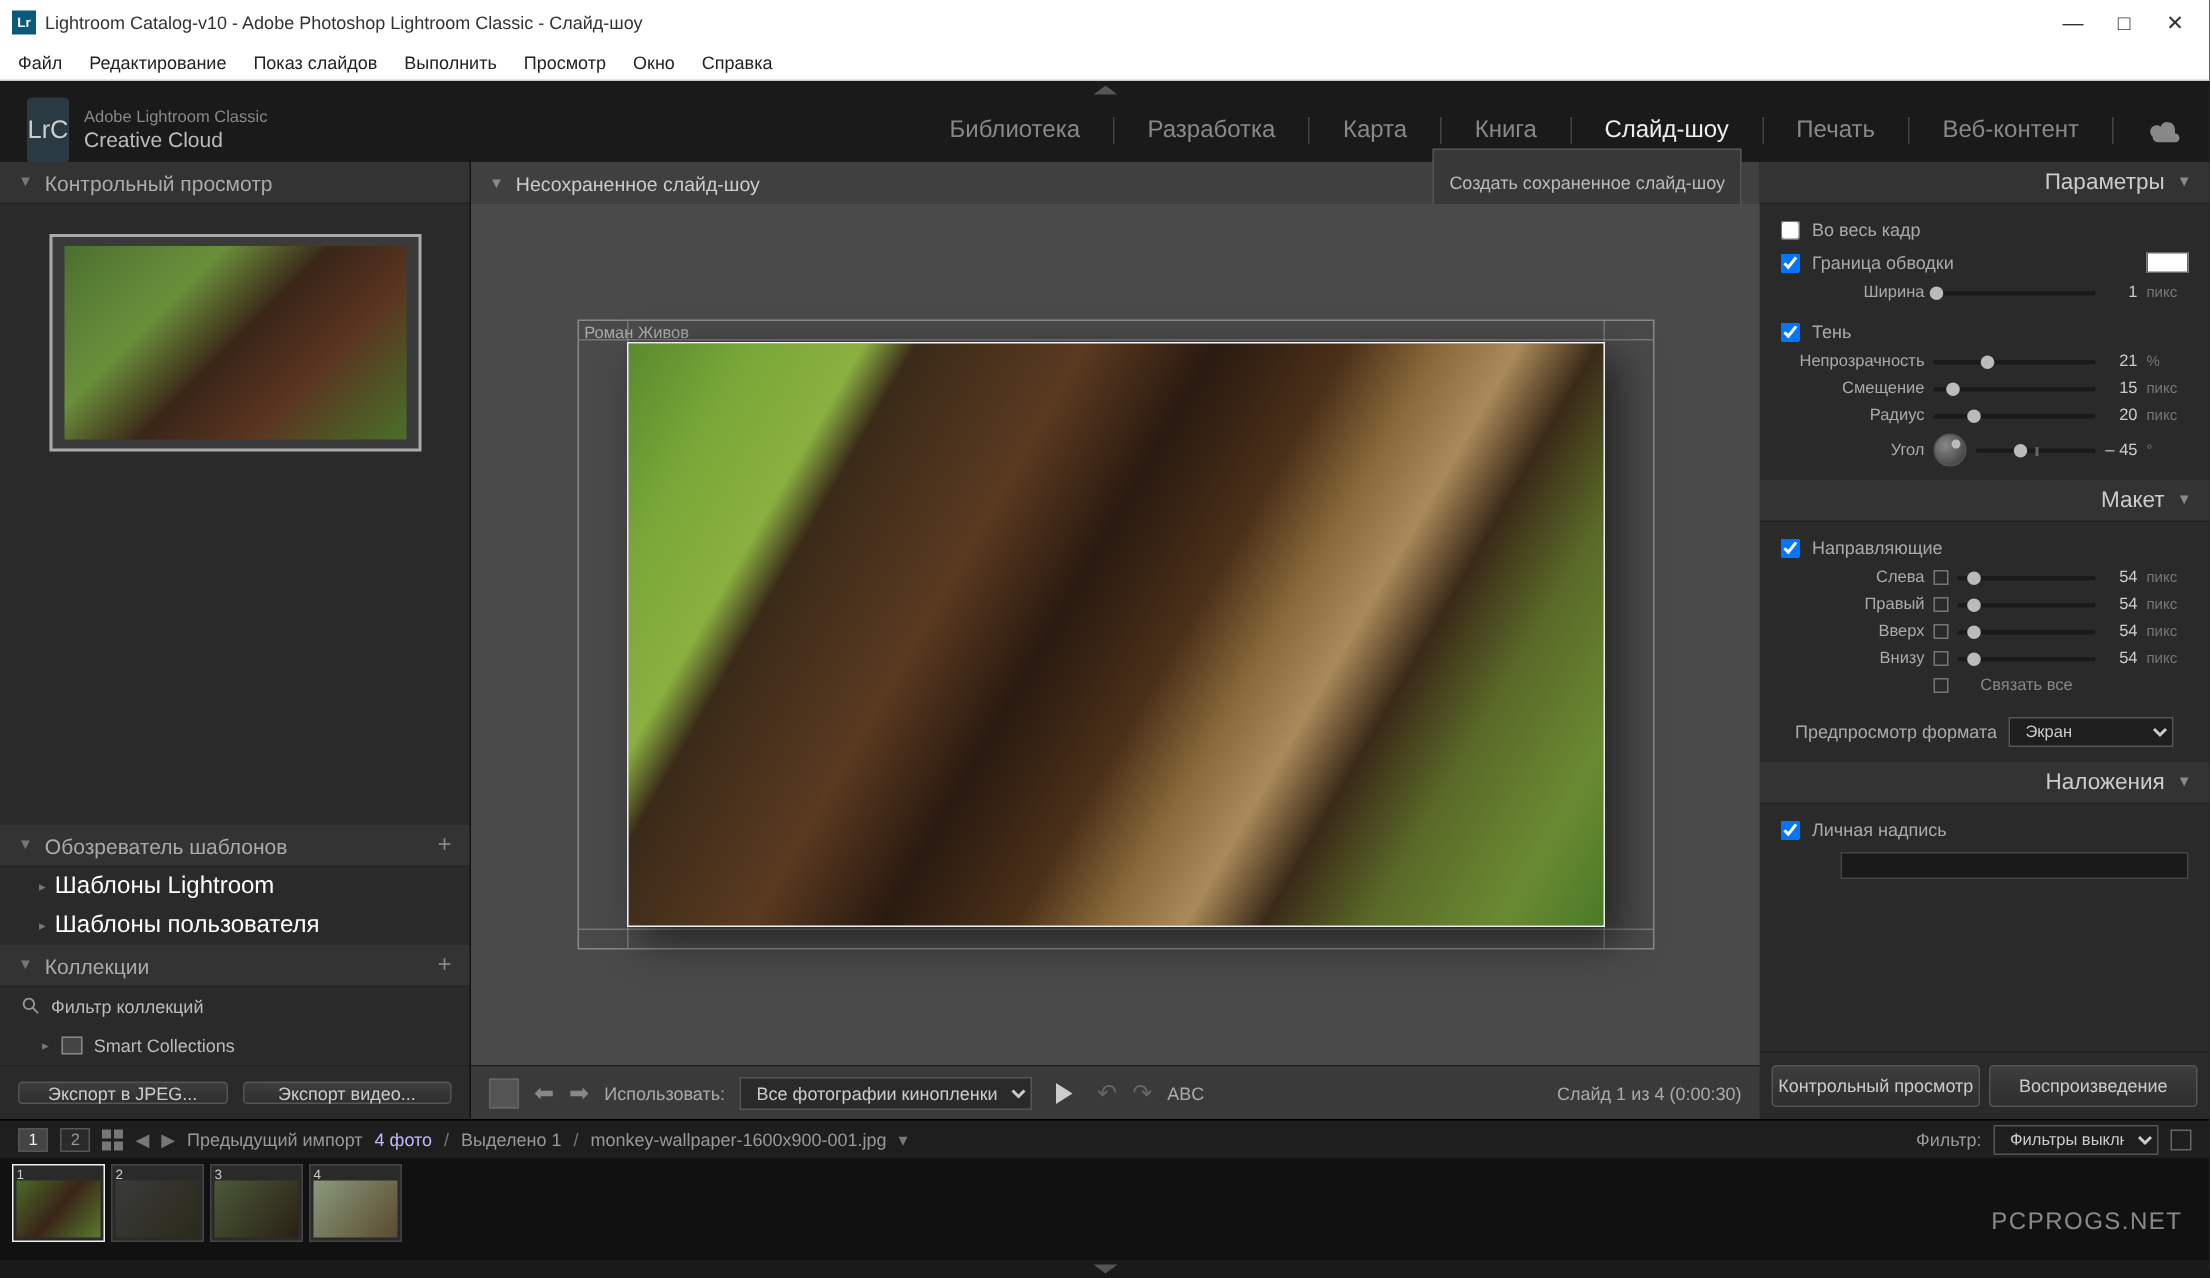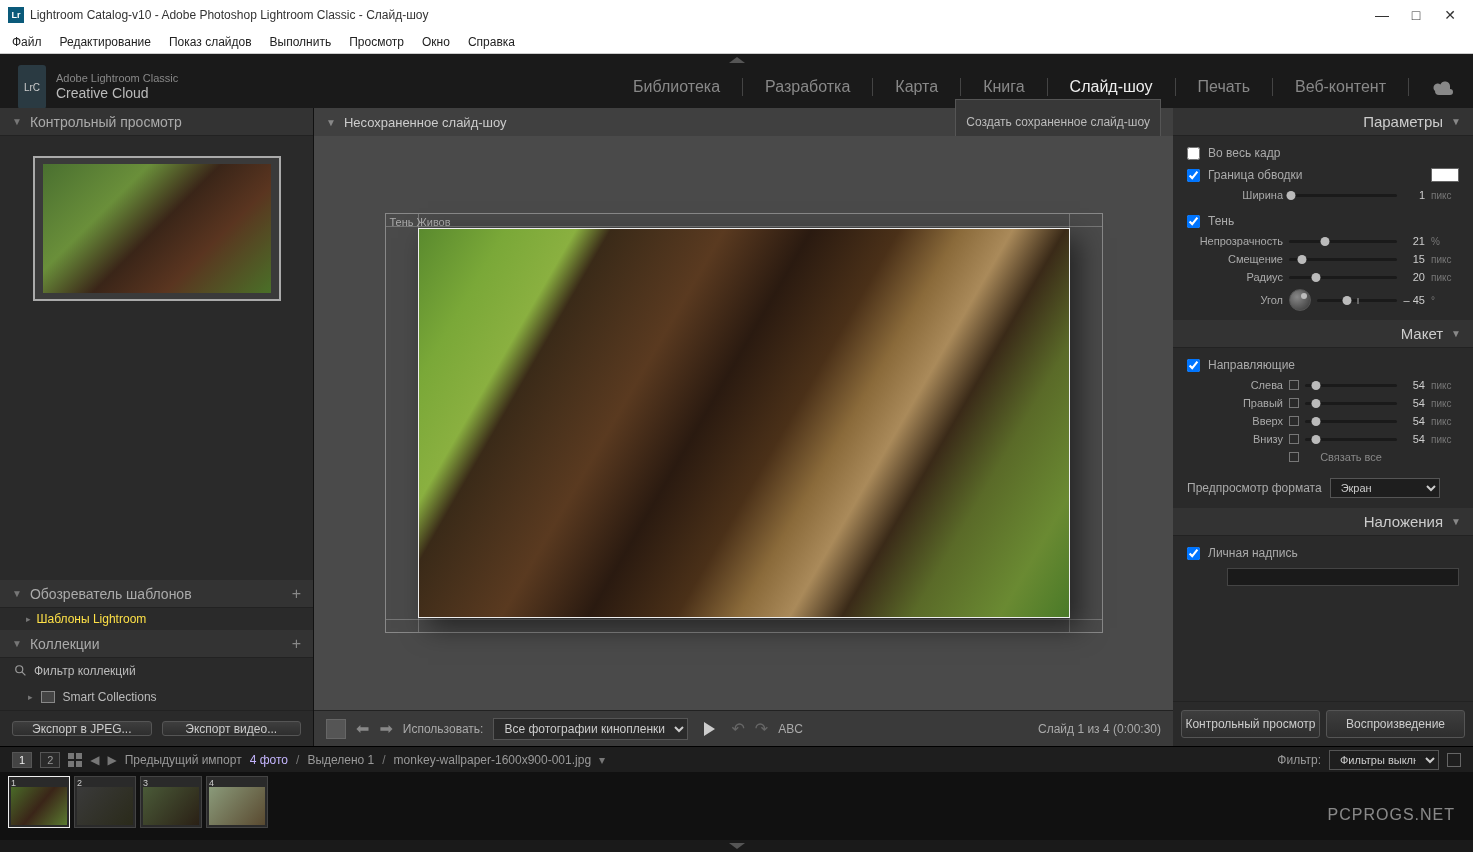--- a/index.html
+++ b/index.html
@@ -7,38 +7,38 @@
 .titlebar{height:30px;background:#fff;display:flex;align-items:center;padding:0 8px;color:#333;font-size:12px}
 .titlebar .logo{width:16px;height:16px;background:#0a5a7a;margin-right:6px;display:flex;align-items:center;justify-content:center;color:#fff;font-size:9px;font-weight:bold}
 .titlebar .title{flex:1}
 .winbtns{display:flex;gap:20px;margin-right:8px}
 .winbtn{width:14px;height:14px;display:flex;align-items:center;justify-content:center;font-size:14px;cursor:pointer}
 .menubar{height:24px;background:#fff;display:flex;align-items:center;padding:0 12px;gap:18px;font-size:12px;color:#222;border-bottom:1px solid #ccc}
 .menubar span{cursor:pointer}
 .topgrip{height:12px;background:#1a1a1a;display:flex;justify-content:center;align-items:center}
 .topgrip::after{content:"";width:0;height:0;border-left:8px solid transparent;border-right:8px solid transparent;border-bottom:6px solid #555}
 .brand{height:42px;background:#1a1a1a;display:flex;align-items:center;padding:0 18px}
-.brand .lrc{width:28px;height:44px;background:#2a3a42;border-radius:3px;display:flex;align-items:center;justify-content:center;color:#ccc;font-size:10px;margin-right:10px}
+.brand .lrc{width:28px;height:44px;background:#2a3a42;border-radius:3px;display:flex;align-items:center;justify-content:center;color:#ccc;font-size:17px;margin-right:10px}
 .brand .bt{color:#888;font-size:11px;line-height:1.2}
 .brand .bt .cc{color:#bbb;font-size:14px}
 .modules{margin-left:auto;display:flex;align-items:center;gap:22px;font-size:16px;color:#888}
 .modules .sep{width:1px;height:18px;background:#444}
 .modules span{cursor:pointer}
 .modules .active{color:#eee}
 .cloud{width:24px;height:16px;color:#888}
 .main{flex:1;display:flex;background:#383838;min-height:0}
 .leftpanel{width:314px;background:#2a2a2a;display:flex;flex-direction:column;border-right:1px solid #111}
 .phead{height:28px;background:#333;display:flex;align-items:center;padding:0 12px;color:#aaa;font-size:14px;border-bottom:1px solid #222}
 .phead .tri{margin-right:8px;color:#777;font-size:10px}
 .phead .plus{margin-left:auto;color:#888;font-size:16px;cursor:pointer}
 .preview{flex:0 0 auto;padding:20px 28px;display:flex;justify-content:center}
 .pthumb{width:248px;height:145px;border:2px solid #aaa;background:#3a3a3a;padding:4px;position:relative}
 .pthumb .pm{position:absolute;left:8px;right:8px;top:6px;bottom:6px;background:linear-gradient(135deg,#4a7030 0%,#6a8f3a 30%,#3a2518 50%,#5a3520 70%,#4a7028 100%)}
 .spacer{flex:1}
-.treeitem{padding:4px 26px;color:#fde047;font-size:12px;display:flex;align-items:center;gap:6px;cursor:pointer}
+.treeitem{padding:4px 26px;color:#ffffff;font-size:16px;display:flex;align-items:center;gap:6px;cursor:pointer}
 .treeitem::before{content:"▸";color:#777;font-size:9px}
 .filterbar{padding:6px 14px;display:flex;align-items:center;gap:6px;color:#bbb;font-size:12px}
 .filterbar .mag{width:14px;height:14px}
 .smart{padding:6px 28px;display:flex;align-items:center;gap:8px;color:#bbb;font-size:12px}
 .smart::before{content:"▸";color:#777;font-size:9px}
 .smart .ic{width:14px;height:12px;border:1px solid #888;background:#444}
 .exbtns{padding:10px 12px;display:flex;gap:10px;border-top:1px solid #222;margin-top:auto}
 .exbtn{flex:1;height:15px;background:linear-gradient(#3e3e3e,#2e2e2e);border:1px solid #555;border-radius:3px;color:#ccc;font-size:12px;cursor:pointer;display:flex;align-items:center;justify-content:center}
 .center{flex:1;display:flex;flex-direction:column;background:#4a4a4a;min-width:0}
 .chead{height:28px;background:#404040;display:flex;align-items:center;padding:0 12px;color:#ccc;font-size:13px}
@@ -153,20 +153,21 @@
           <div class="pm"></div>
         </div>
     </div>
     <div class="spacer"></div>
     <div class="phead">
         <span class="tri">▼</span>
         <span>Обозреватель шаблонов</span>
         <span class="plus">+</span>
       </div>
     <div class="treeitem">Шаблоны Lightroom</div>
+    <div class="treeitem">Шаблоны пользователя</div>
     <div class="phead">
         <span class="tri">▼</span>
         <span>Коллекции</span>
         <span class="plus">+</span>
       </div>
     <div class="filterbar">
       <svg class="mag" viewBox="0 0 16 16">
           <circle cx="6" cy="6" r="4" fill="none" stroke="#999" stroke-width="1.4"></circle>
           <line x1="9" y1="9" x2="13" y2="13" stroke="#999" stroke-width="1.4"></line>
         </svg>
@@ -187,21 +188,21 @@
       <span class="tri">▼</span>
       <span>Несохраненное слайд-шоу</span>
       <div class="savebtn">Создать сохраненное слайд-шоу</div>
     </div>
     <div class="canvas">
       <div class="slide">
         <div class="guide gh1"></div>
           <div class="guide gh2"></div>
           <div class="guide gv1"></div>
           <div class="guide gv2"></div>
-        <div class="caption">Тень Живов</div>
+        <div class="caption">Роман Живов</div>
         <div class="slideimg"></div>
       </div>
     </div>
     <div class="cbottom">
       <div class="sqbtn"></div>
       <span class="arrow">⬅</span>
       <span class="arrow">➡</span>
       <span>Использовать:</span>
       <select class="usesel"><option>Все фотографии кинопленки</option></select>
       <div class="play"></div>
@@ -319,21 +320,21 @@
           <span class="val">54</span>
           <span class="unit">пикс</span>
         </div>
       <div class="srow">
           <span class="lbl"></span>
           <div style="width:10px;height:10px;border:1px solid #777"></div>
           <span style="flex:1;text-align:center;color:#888;font-size:11px">Связать все</span>
           <span class="val"></span>
           <span class="unit"></span>
         </div>
-      <div class="crow" style="margin-top:8px;justify-content:flex-start">
+      <div class="crow" style="margin-top:8px;justify-content:center">
           <span>Предпросмотр формата</span>
           <select class="sel"><option>Экран</option></select>
         </div>
     </div>
     <div class="rhead">
         <span>Наложения</span>
         <span class="tri">▼</span>
       </div>
     <div class="rcontent">
       <div class="crow">

